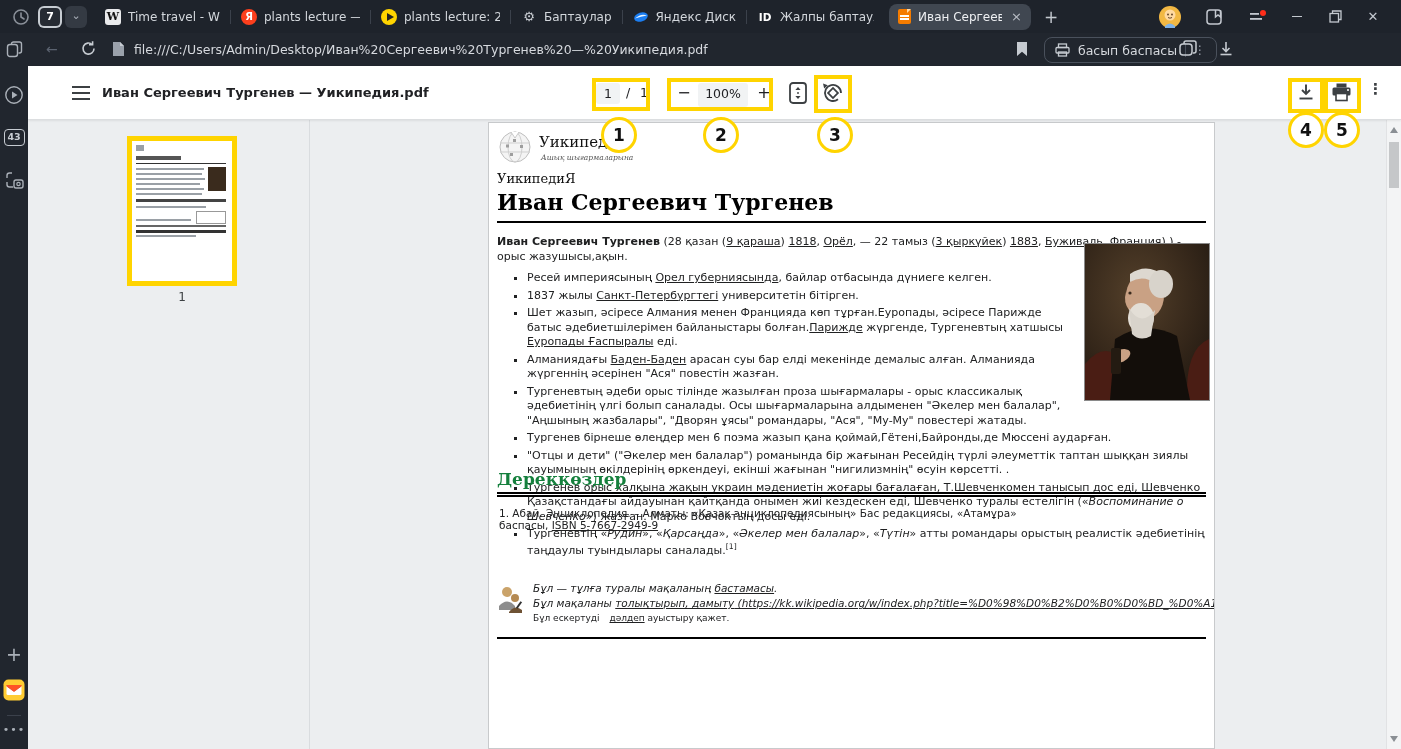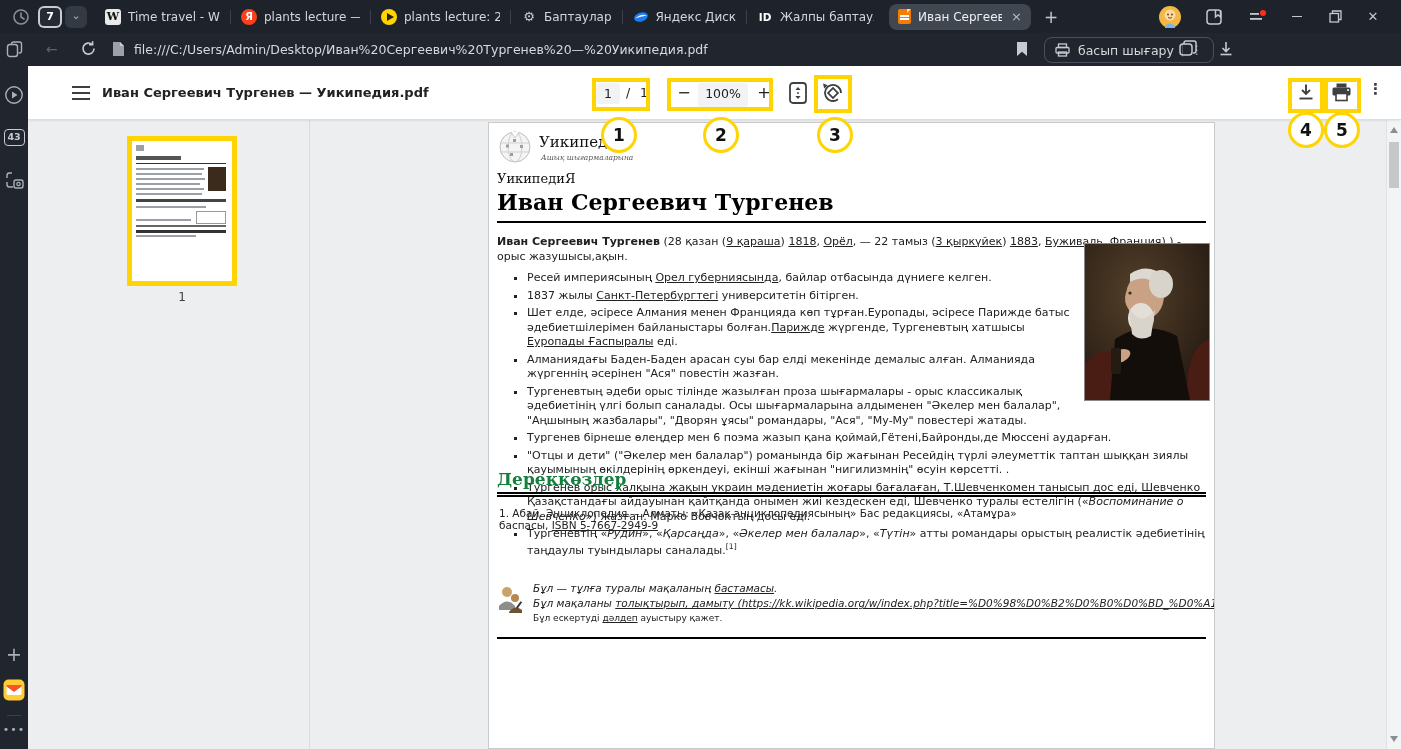--- a/index.html
+++ b/index.html
@@ -259,21 +259,21 @@
       <svg width="12" height="16" viewBox="0 0 12 16">
           <path d="M1 1h10v14l-5-4.2L1 15z" fill="#c6cbd1"></path>
         </svg>
     </span>
     <span class="printbtn">
       <svg width="15" height="14" viewBox="0 0 15 14">
           <rect x="3.5" y="1" width="8" height="3.5" fill="none" stroke="#c6cbd1" stroke-width="1.3"></rect>
           <rect x="1" y="4.5" width="13" height="5.5" rx="1" fill="none" stroke="#c6cbd1" stroke-width="1.3"></rect>
           <rect x="3.5" y="9" width="8" height="4" fill="none" stroke="#c6cbd1" stroke-width="1.3"></rect>
         </svg>
-      <span>басып шығару</span>
+      <span>басып баспасы</span>
       <span class="pbsep"></span>
       <span class="pbdots">⋮</span>
     </span>
     <span class="copyic">
       <svg width="20" height="18" viewBox="0 0 20 18">
           <rect x="2" y="4" width="12" height="11" rx="3" fill="none" stroke="#c6cbd1" stroke-width="1.5"></rect>
           <path d="M6 4V3a2 2 0 0 1 2-2h8a2 2 0 0 1 2 2v8a2 2 0 0 1-2 2h-1" fill="none" stroke="#c6cbd1" stroke-width="1.5"></path>
         </svg>
     </span>
     <span class="dl2">
@@ -412,22 +412,22 @@
         <span class="wlt">УикипедиЯ</span>
         <span class="wls">Ашық шығармаларына</span>
         <span class="siteline">УикипедиЯ</span>
         <div class="h1">Иван Сергеевич Тургенев</div>
         <div class="intro"><span style="font-weight: bold;">Иван Сергеевич Тургенев</span><span> (28 қазан (</span><span style="text-decoration: underline;">9 қараша</span><span>) </span><span style="text-decoration: underline;">1818</span><span>, </span><span style="text-decoration: underline;">Орёл</span><span>, — 22 тамыз (</span><span style="text-decoration: underline;">3 қыркүйек</span><span>) </span><span style="text-decoration: underline;">1883</span><span>, </span><span style="text-decoration: underline;">Буживаль</span><span>, </span><span style="text-decoration: underline;">Франция</span><span>) ) - орыс жазушысы,ақын.</span></div>
         <div class="bullets">
           <div class="fsp"></div>
           <ul>
               <li><span>Ресей империясының </span><span style="text-decoration: underline;">Орел губерниясында</span><span>, байлар отбасында дүниеге келген.</span></li>
               <li><span>1837 жылы </span><span style="text-decoration: underline;">Санкт-Петербургтегі</span><span> университетін бітірген.</span></li>
-              <li><span>Шет елде, әсіресе Алмания менен Францияда көп тұрған.Еуропады, әсіресе Парижде батыс әдебиетшілерімен байланыстары болған.</span><span style="text-decoration: underline;">Парижде</span><span> жүргенде, Тургеневтың хатшысы </span><span style="text-decoration: underline;">Еуропады Ғаспыралы</span><span> еді.</span></li>
-              <li><span>Алманиядағы </span><span style="">Баден-Баден</span><span> арасан суы бар елді мекенінде демалыс алған. Алманияда жүргеннің әсерінен "Ася" повестін жазған.</span></li>
+              <li><span>Шет жазып, әсіресе Алмания менен Францияда көп тұрған.Еуропады, әсіресе Парижде батыс әдебиетшілерімен байланыстары болған.</span><span style="text-decoration: underline;">Парижде</span><span> жүргенде, Тургеневтың хатшысы </span><span style="text-decoration: underline;">Еуропады Ғаспыралы</span><span> еді.</span></li>
+              <li><span>Алманиядағы </span><span style="text-decoration: underline;">Баден-Баден</span><span> арасан суы бар елді мекенінде демалыс алған. Алманияда жүргеннің әсерінен "Ася" повестін жазған.</span></li>
               <li><span>Тургеневтың әдеби орыс тілінде жазылған проза шығармалары - орыс классикалық әдебиетінің үлгі болып саналады. Осы шығармаларына алдыменен "Әкелер мен балалар", "Аңшының жазбалары", "Дворян ұясы" романдары, "Ася", "Му-Му" повестері жатады.</span></li>
               <li><span>Тургенев бірнеше өлеңдер мен 6 поэма жазып қана қоймай,Гётені,Байронды,де Мюссені аударған.</span></li>
               <li><span>"Отцы и дети" ("Әкелер мен балалар") романында бір жағынан Ресейдің түрлі әлеуметтік таптан шыққан зиялы қауымының өкілдерінің өркендеуі, екінші жағынан "нигилизмнің" өсуін көрсетті. .</span></li>
               <li><span>Тургенев орыс халқына жақын украин мәдениетін жоғары бағалаған, Т.Шевченкомен танысып дос еді, Шевченко Қазақстандағы айдауынан қайтқанда онымен жиі кездескен еді, Шевченко туралы естелігін («</span><span style="font-style: italic;">Воспоминание о Шевченко</span><span>») жазған. Марко Вовчоктың досы еді.</span></li>
               <li><span>Тургеневтің «</span><span style="font-style: italic;">Рудин</span><span>», «</span><span style="font-style: italic;">Қарсаңда</span><span>», «</span><span style="font-style: italic;">Әкелер мен балалар</span><span>», «</span><span style="font-style: italic;">Түтін</span><span>» атты романдары орыстың реалистік әдебиетінің таңдаулы туындылары саналады.</span><span style="vertical-align: super; font-size: 70%;">[1]</span></li>
             </ul>
         </div>
         <span class="portrait">
           <svg width="124" height="156" viewBox="0 0 124 156">
             <defs>
@@ -459,21 +459,21 @@
           <svg width="26" height="30" viewBox="0 0 26 30">
             <circle cx="10" cy="8" r="5" fill="#caa36a"></circle>
             <path d="M2 22 Q10 13 18 22 L18 26 L2 26 Z" fill="#8d8d8d"></path>
             <circle cx="18" cy="14" r="4" fill="#b58a52"></circle>
             <path d="M12 28 Q18 20 25 26 L25 29 L12 29 Z" fill="#6e5234"></path>
             <rect x="21" y="17" width="2" height="8" transform="rotate(35 22 21)" fill="#333"></rect>
           </svg>
           <div class="stext">
             <div class="l12"><span style="font-style: italic;">Бұл — тұлға туралы мақаланың </span><span style="font-style: italic; text-decoration: underline;">бастамасы</span><span style="font-style: italic;">.</span></div>
             <div class="l12"><span style="font-style: italic;">Бұл мақаланы </span><span style="font-style: italic; text-decoration: underline;">толықтырып, дамыту</span><span style="font-style: italic; text-decoration: underline;"> (https://kk.wikipedia.org/w/index.php?title=%D0%98%D0%B2%D0%B0%D0%BD_%D0%A1%D0%B5%D1%80%D0%B3%D0%B5%D0%B5%D0%B2%D0%B8%D1%87_%D0%A2%D1%83%D1%80%D0%B3%D0%B5%D0%BD%D0%B5%D0%B2)</span></div>
-            <div class="l3"><span>Бұл ескертуді </span><span style="text-decoration: underline;">дәлдеп</span><span> ауыстыру қажет.</span></div>
+            <div class="l3"><span>Бұл ескертуді </span><span style="text-decoration: underline; margin-left: 7px;">дәлдеп</span><span> ауыстыру қажет.</span></div>
           </div>
         </div>
         <div class="bottomhr"></div>
       </div>
 
       <div class="vsb">
         <span class="up"></span>
         <span class="th"></span>
         <span class="dn"></span>
       </div>

